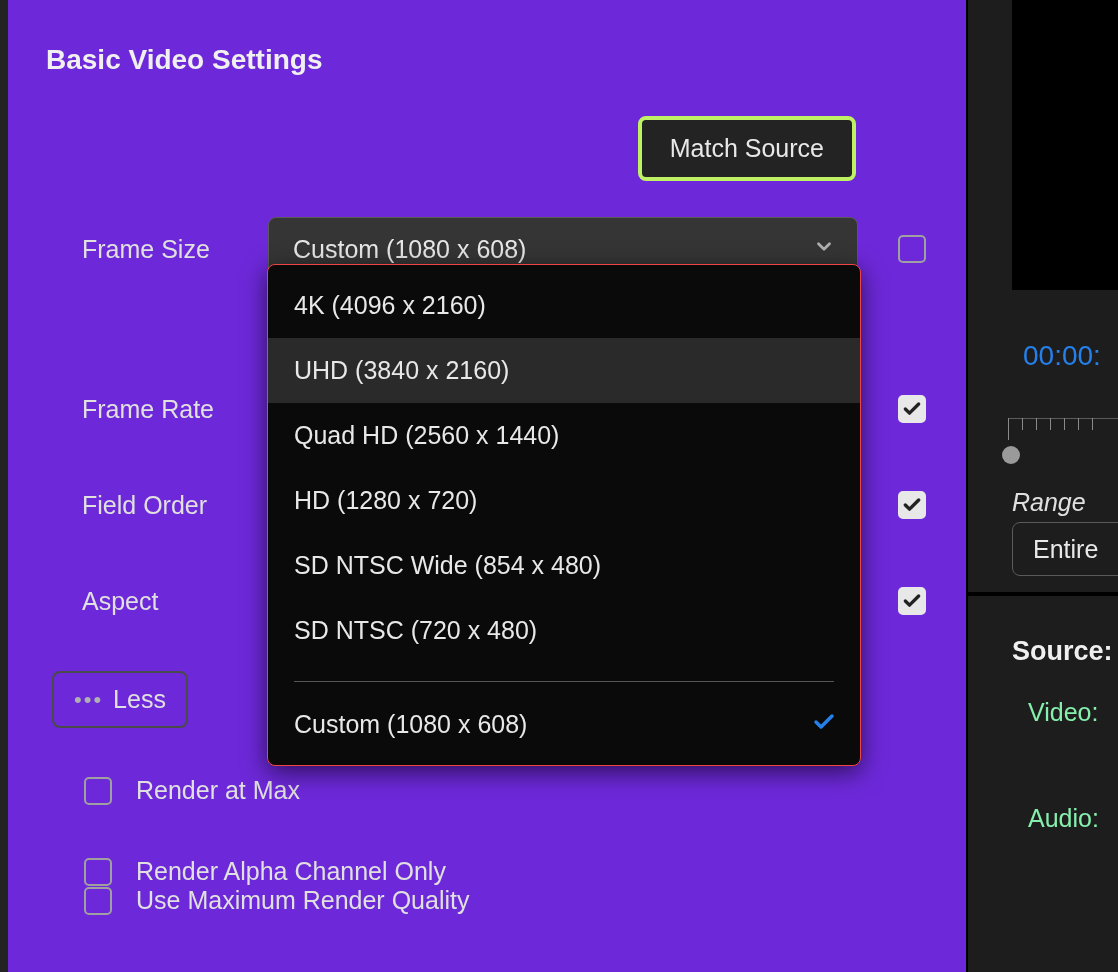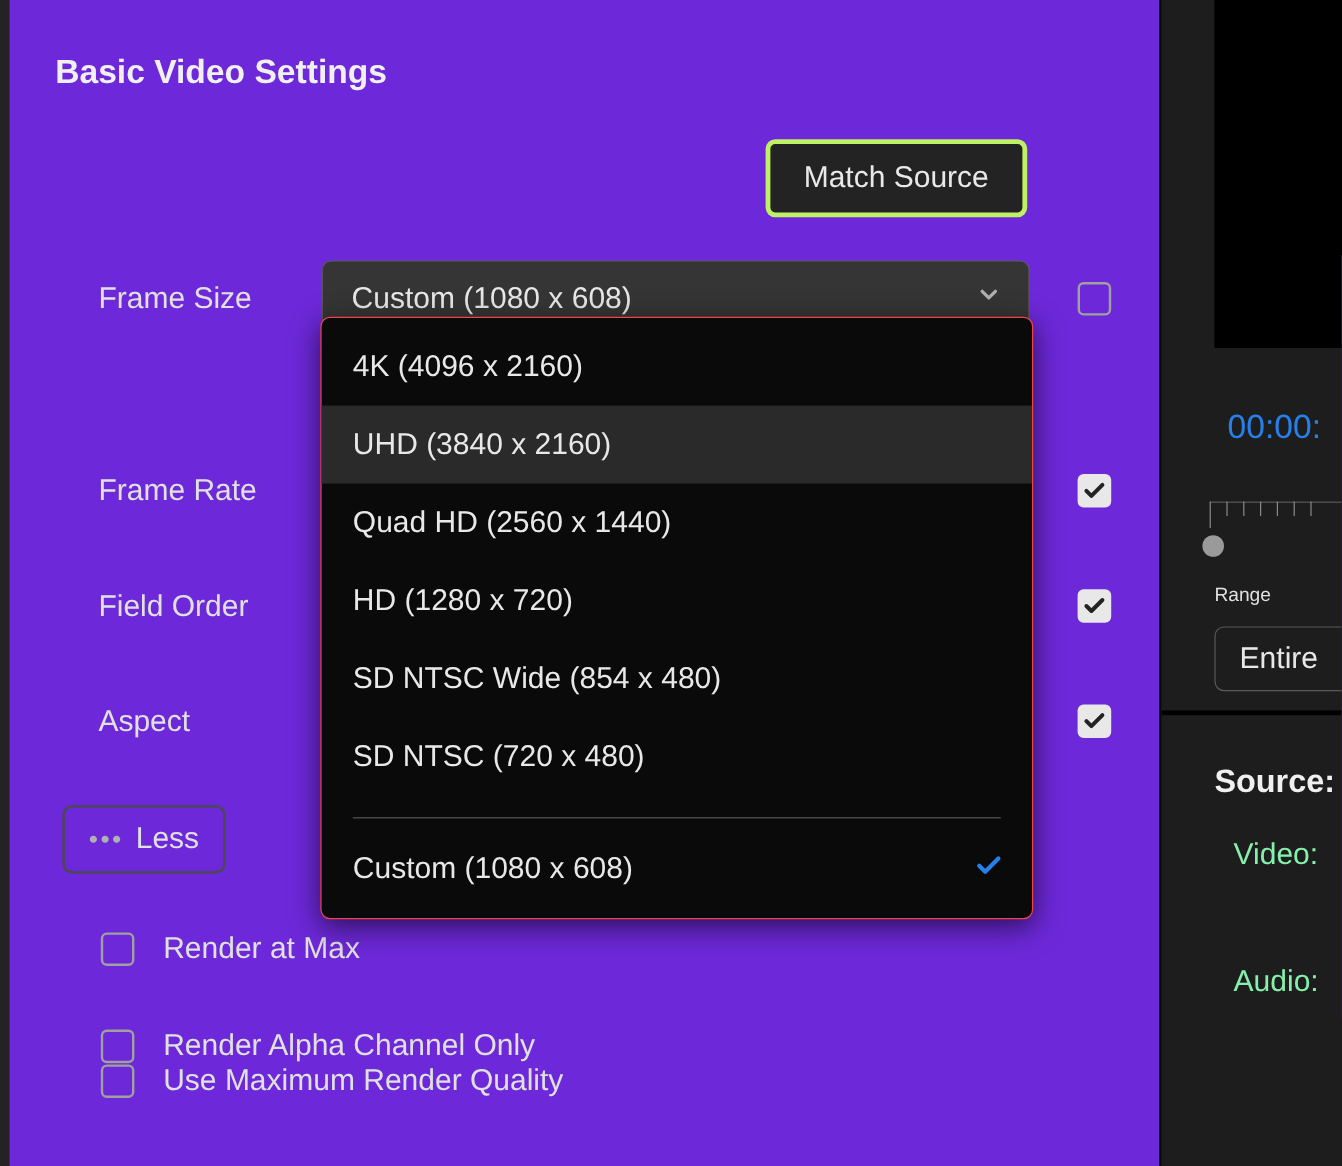--- a/index.html
+++ b/index.html
@@ -205,22 +205,23 @@
     top: 28px;
     width: 18px;
     height: 18px;
     background: #9a9a9a;
     border-radius: 50%;
   }
   .range-lbl {
     position: absolute;
     left: 44px;
     top: 488px;
-    font-size: 16px;
+    font-size: 25px;
     color: #e0e0e0;
+    font-style: italic;
   }
   .range-select {
     position: absolute;
     left: 44px;
     right: -10px;
     top: 522px;
     height: 54px;
     border: 1px solid #5a5a5a;
     border-radius: 8px;
     display: flex;

